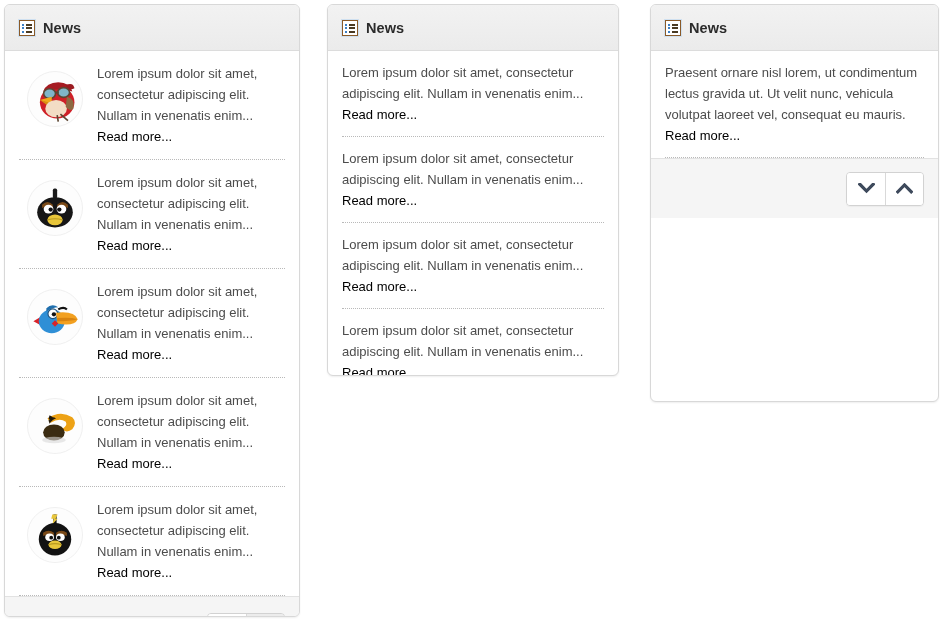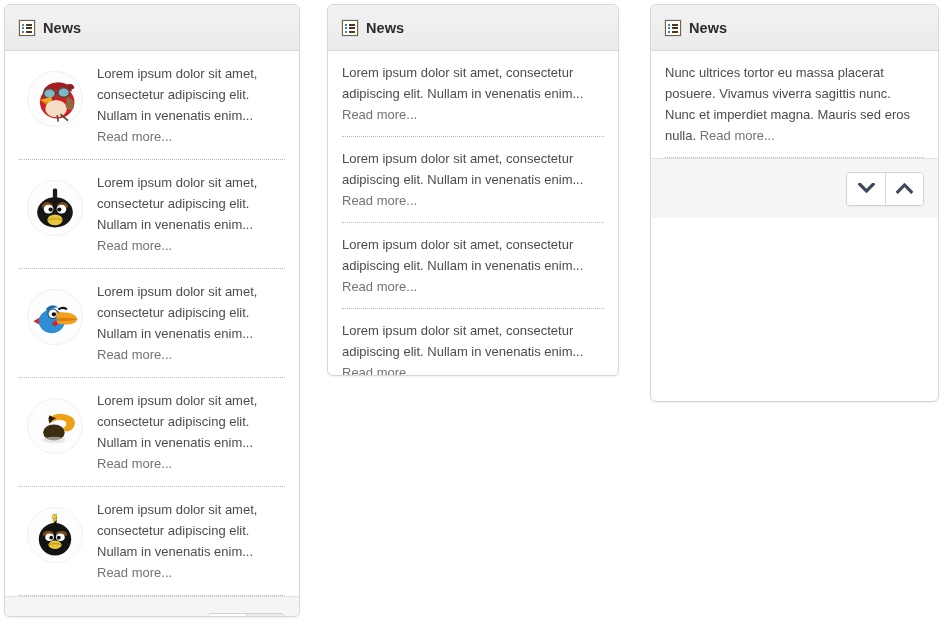--- a/index.html
+++ b/index.html
@@ -103,21 +103,21 @@
   .news-item.last { border-bottom: 1px dotted #b9b9b9; }
 
   .news-text {
     font-size: 13px;
     line-height: 21px;
     color: #4c4c4c;
     font-family: "Liberation Sans", sans-serif;
   }
 
   .read-more {
-    color: #737373;
+    color: #000000;
     text-decoration: none;
     cursor: pointer;
   }
 
   
   #panel-news-media { left: 4px; top: 4px; width: 296px; height: 613px; }
   #panel-news-media .news-item {
     padding: 12px 0 12px 0;
     min-height: 72px;
   }
@@ -329,22 +329,22 @@
           <i class="bar r1"></i>
         <i class="dot r2"></i>
           <i class="bar r2"></i>
         <i class="dot r3"></i>
           <i class="bar r3"></i>
       </span>
       <span class="panel-title">News</span>
     </div>
 
     <div class="panel-body">
-      <div class="news-item last">
-        <div class="news-text"><span>Nunc ultrices tortor eu massa placerat posuere. Vivamus viverra sagittis nunc. Nunc et imperdiet magna. Mauris sed eros nulla. </span><a class="read-more">Read more...</a></div>
+      <div class="news-item">
+        <div class="news-text"><span>Praesent ornare nisl lorem, ut condimentum lectus gravida ut. Ut velit nunc, vehicula volutpat laoreet vel, consequat eu mauris. </span><a class="read-more">Read more...</a></div>
       </div>
     </div>
 
     <div class="panel-footer">
       <div class="btn-group">
         <div class="btn">
           <svg width="17" height="11" viewBox="0 0 17 11">
             <path d="M1.8 1.2 L8.5 8 L15.2 1.2" stroke="#3e4a5c" stroke-width="3.2" fill="none" stroke-linecap="square"></path>
           </svg>
         </div>

